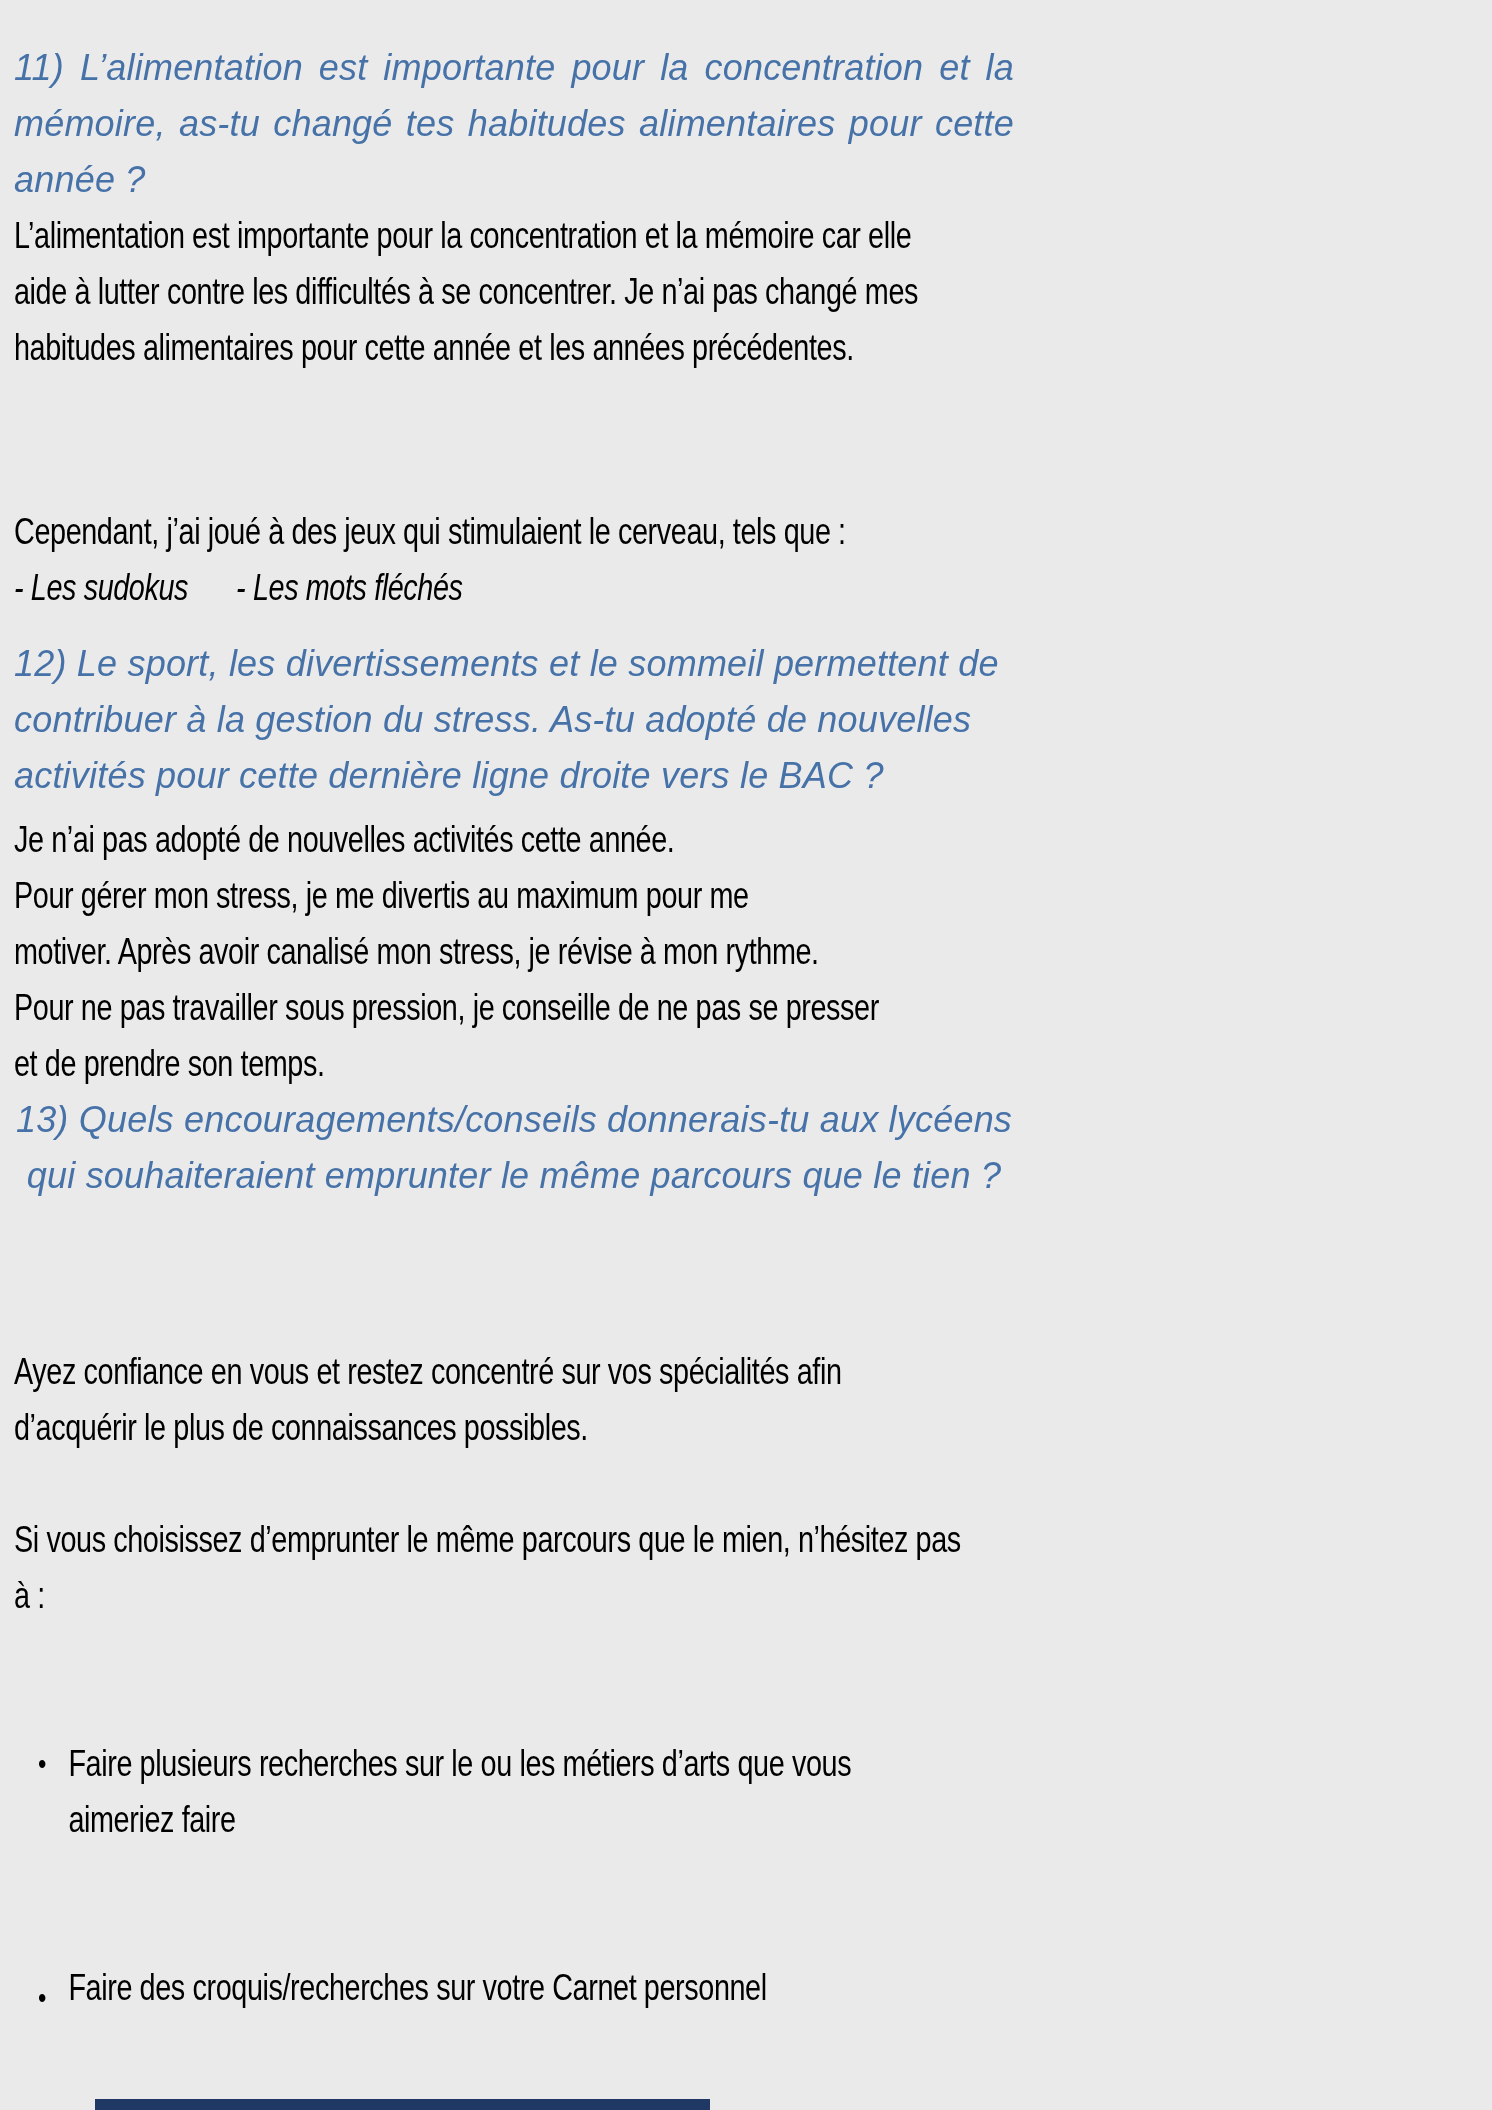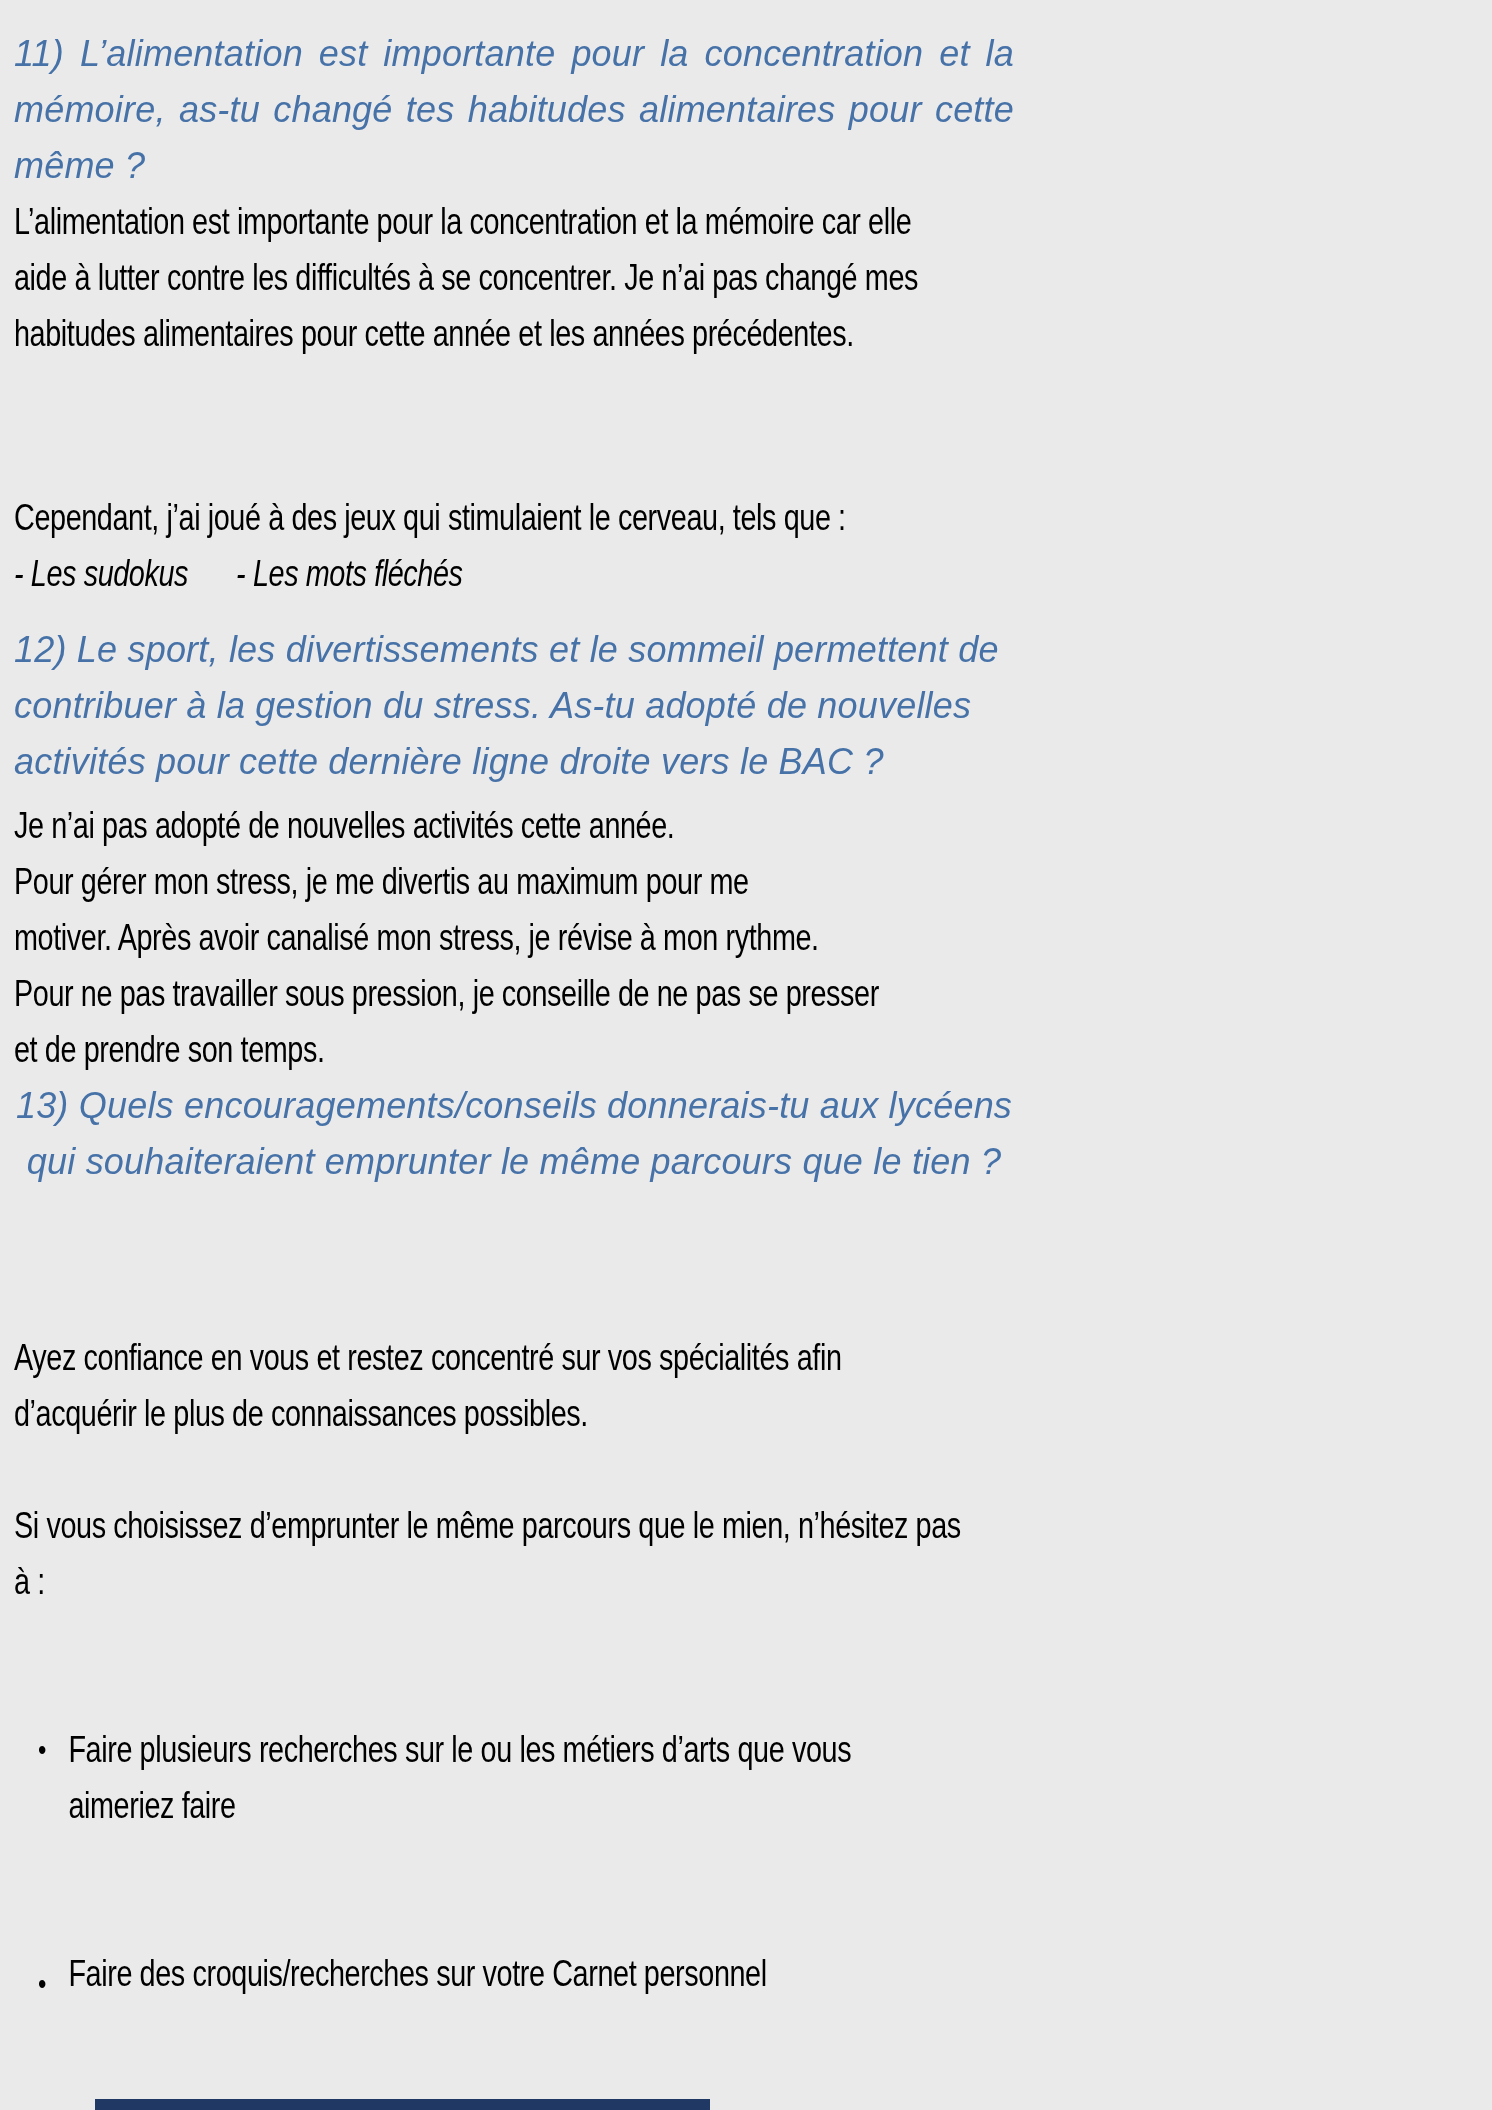--- a/index.html
+++ b/index.html
@@ -4,21 +4,21 @@
 <style>
   html, body { margin: 0; padding: 0; }
   body { width: 1492px; height: 2110px; }
   .page {
     position: relative;
     width: 1492px;
     height: 2110px;
     background: #eaeaeb;
     overflow: hidden;
     box-sizing: border-box;
-    padding: 26px 0 0 14px;
+    padding: 40px 0 0 14px;
     font-family: "Liberation Sans", sans-serif;
     color: #000;
   }
   
   .q {
     color: #4672a8;
     font-style: italic;
     font-size: 36px;
     line-height: 56px;
     white-space: pre-line;
@@ -65,21 +65,21 @@
     height: 11px;
   }
 </style>
 </head>
 <body>
 
 <div class="page" style="background: rgb(234, 234, 235);">
 
   <div class="q q-just" style="color: rgb(70, 114, 168);">11) L’alimentation est importante pour la concentration et la
 mémoire, as-tu changé tes habitudes alimentaires pour cette</div>
-  <div class="q" style="color: rgb(70, 114, 168);">même ?</div>
+  <div class="q" style="color: rgb(70, 114, 168);">année ?</div>
 
   <div class="black">L’alimentation est importante pour la concentration et la mémoire car elle
 aide à lutter contre les difficultés à se concentrer. Je n’ai pas changé mes
 habitudes alimentaires pour cette année et les années précédentes.</div>
 
   <div class="black mt-gap1">Cependant, j’ai joué à des jeux qui stimulaient le cerveau, tels que :</div>
 
   <div class="black italic games">
     <span>- Les sudokus</span>
     <span>- Les mots fléchés</span>

